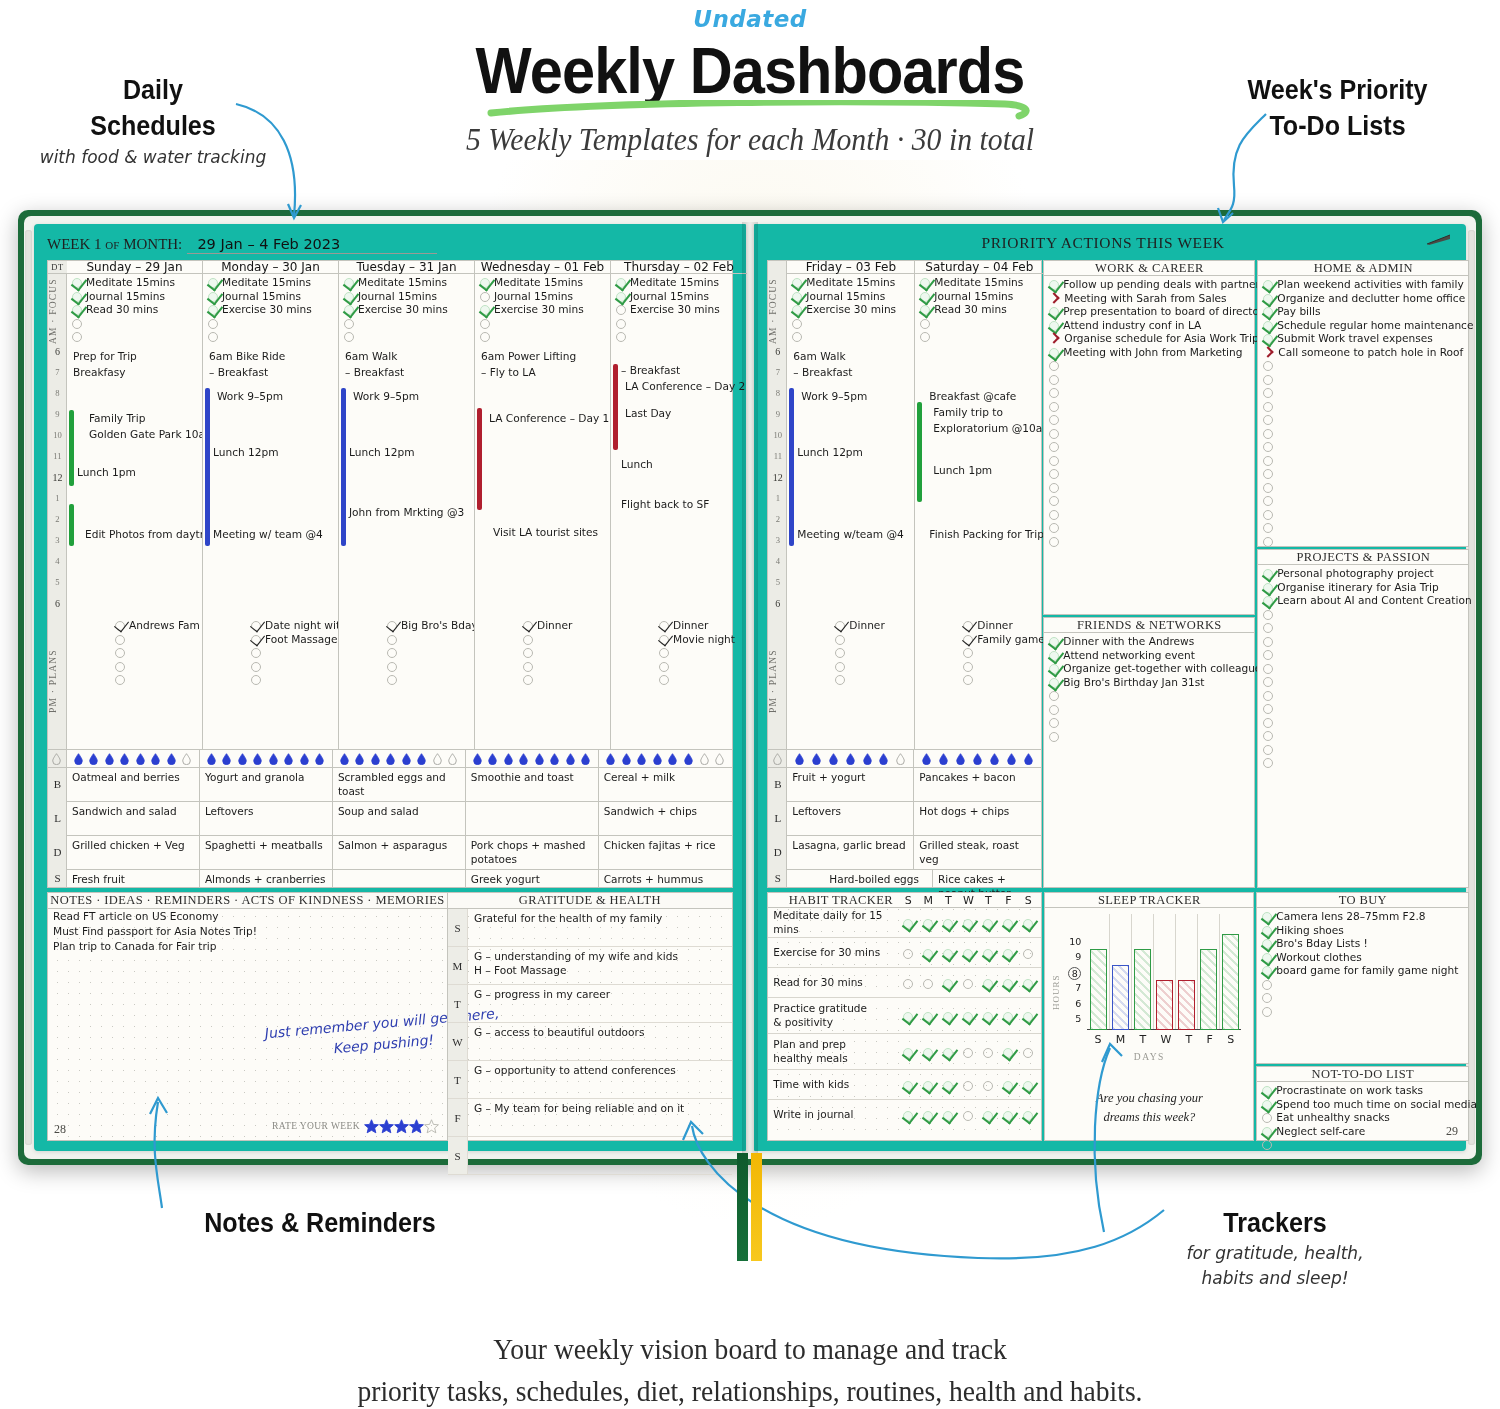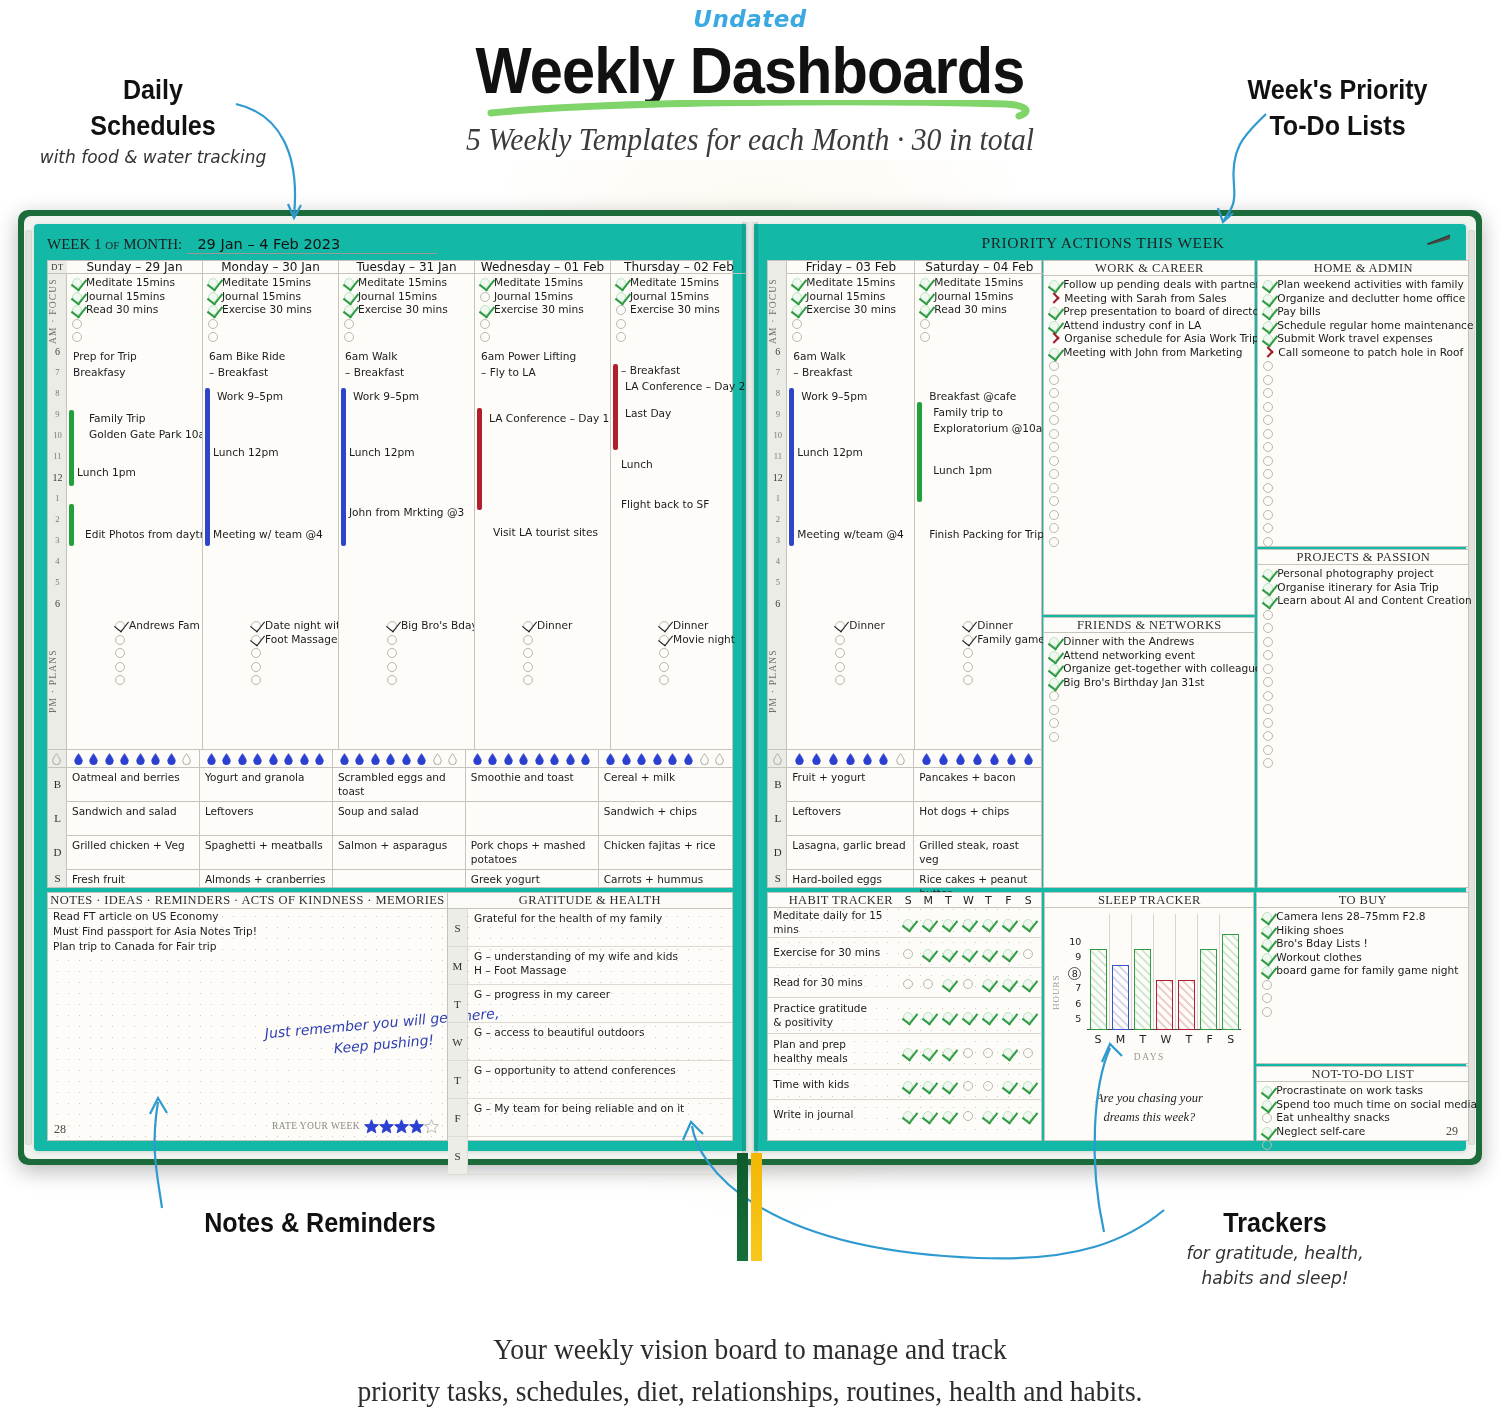--- a/index.html
+++ b/index.html
@@ -999,21 +999,21 @@
             <div class="mrow" style="top:34px;height:34px;">
               <div class="mcell" style="width:128px;">Leftovers</div>
               <div class="mcell" style="width:128px;">Hot dogs + chips</div>
             </div>
             <div class="mrowlbl" style="top:78px;">D</div>
             <div class="mrow" style="top:68px;height:34px;">
               <div class="mcell" style="width:128px;">Lasagna, garlic bread</div>
               <div class="mcell" style="width:128px;">Grilled steak, roast veg</div>
             </div>
             <div class="mrowlbl" style="top:104px;">S</div>
-            <div class="mrow" style="top:102px;height:18px;">
+            <div class="mrow" style="top:102px;height:18px;padding-left:37px;">
               <div class="mcell" style="width:128px;">Hard-boiled eggs</div>
               <div class="mcell" style="width:128px;">Rice cakes + peanut butter</div>
             </div>
           </div>
 
         <div class="cat dotbg" id="cat0" style="left:289px;top:36px;width:212px;height:355px;">
             <div class="cathdr">
               <span class="capt">WORK &amp; CAREER</span>
             </div>
             <div class="catbody">

